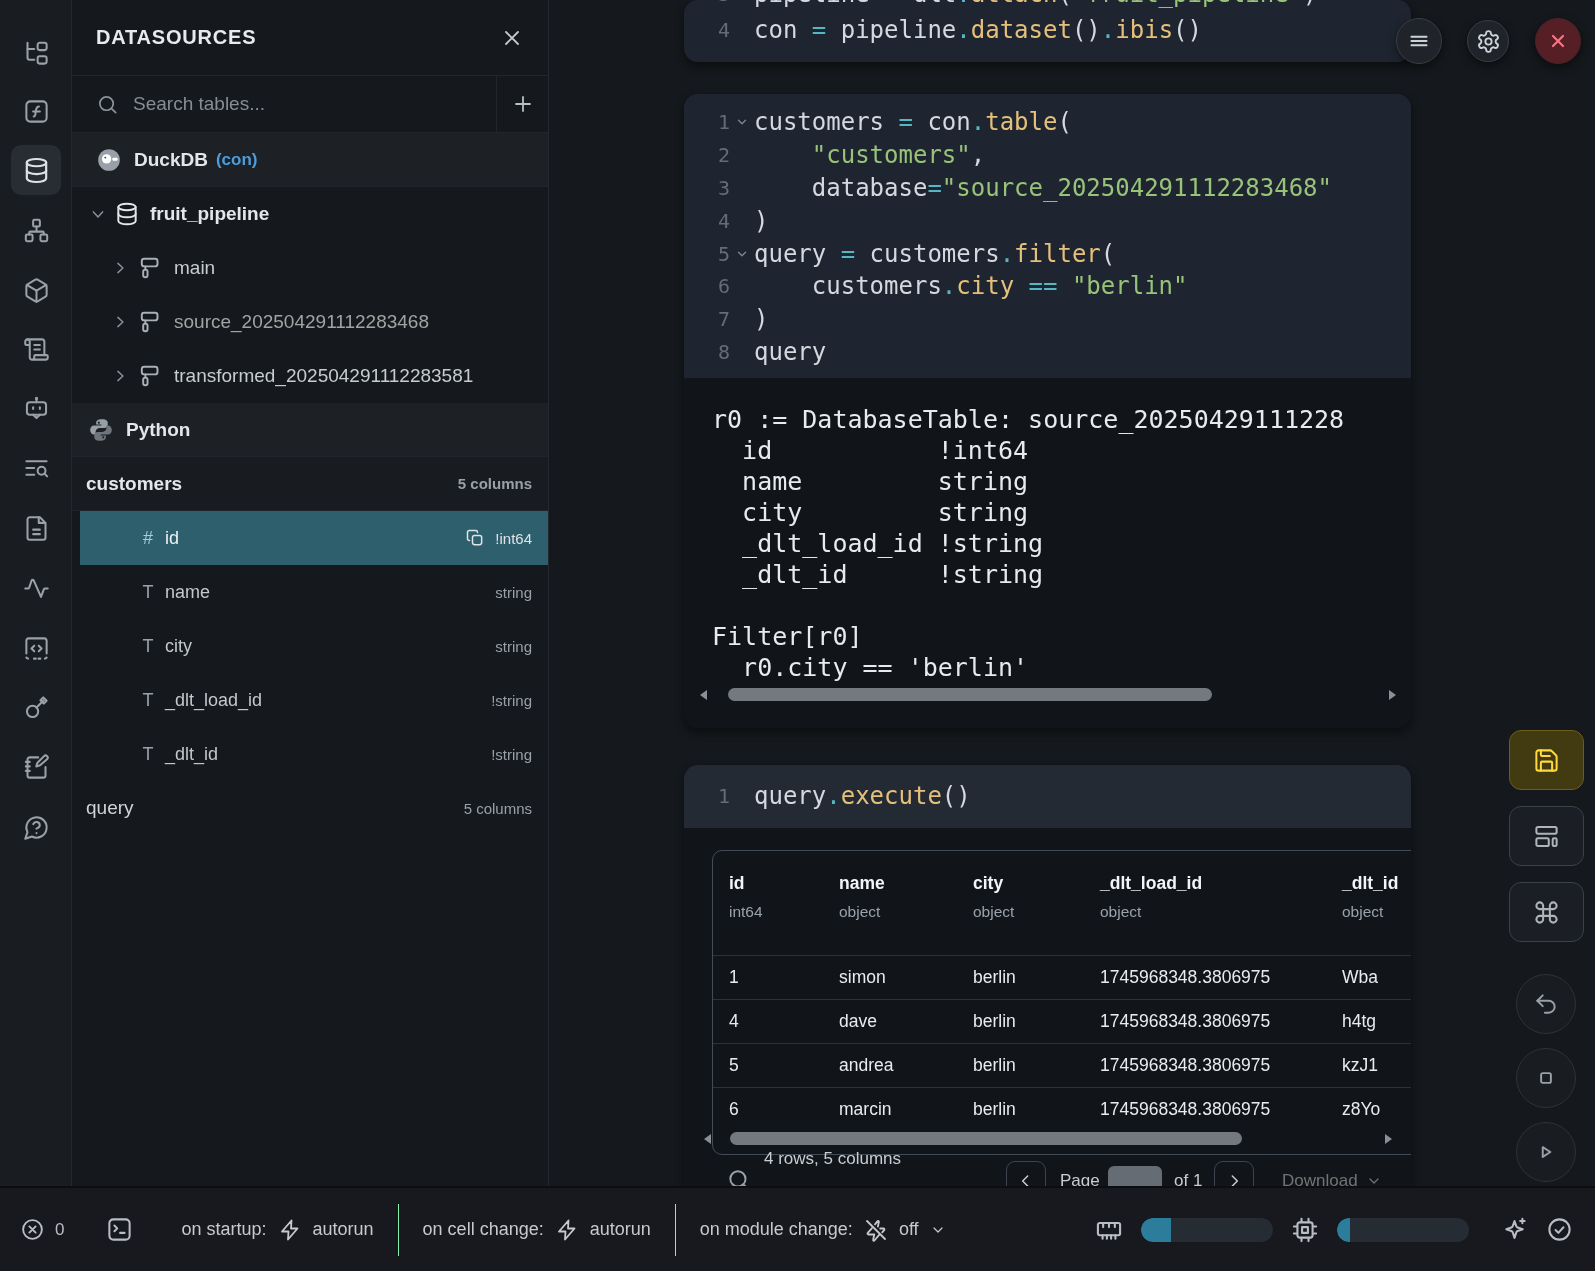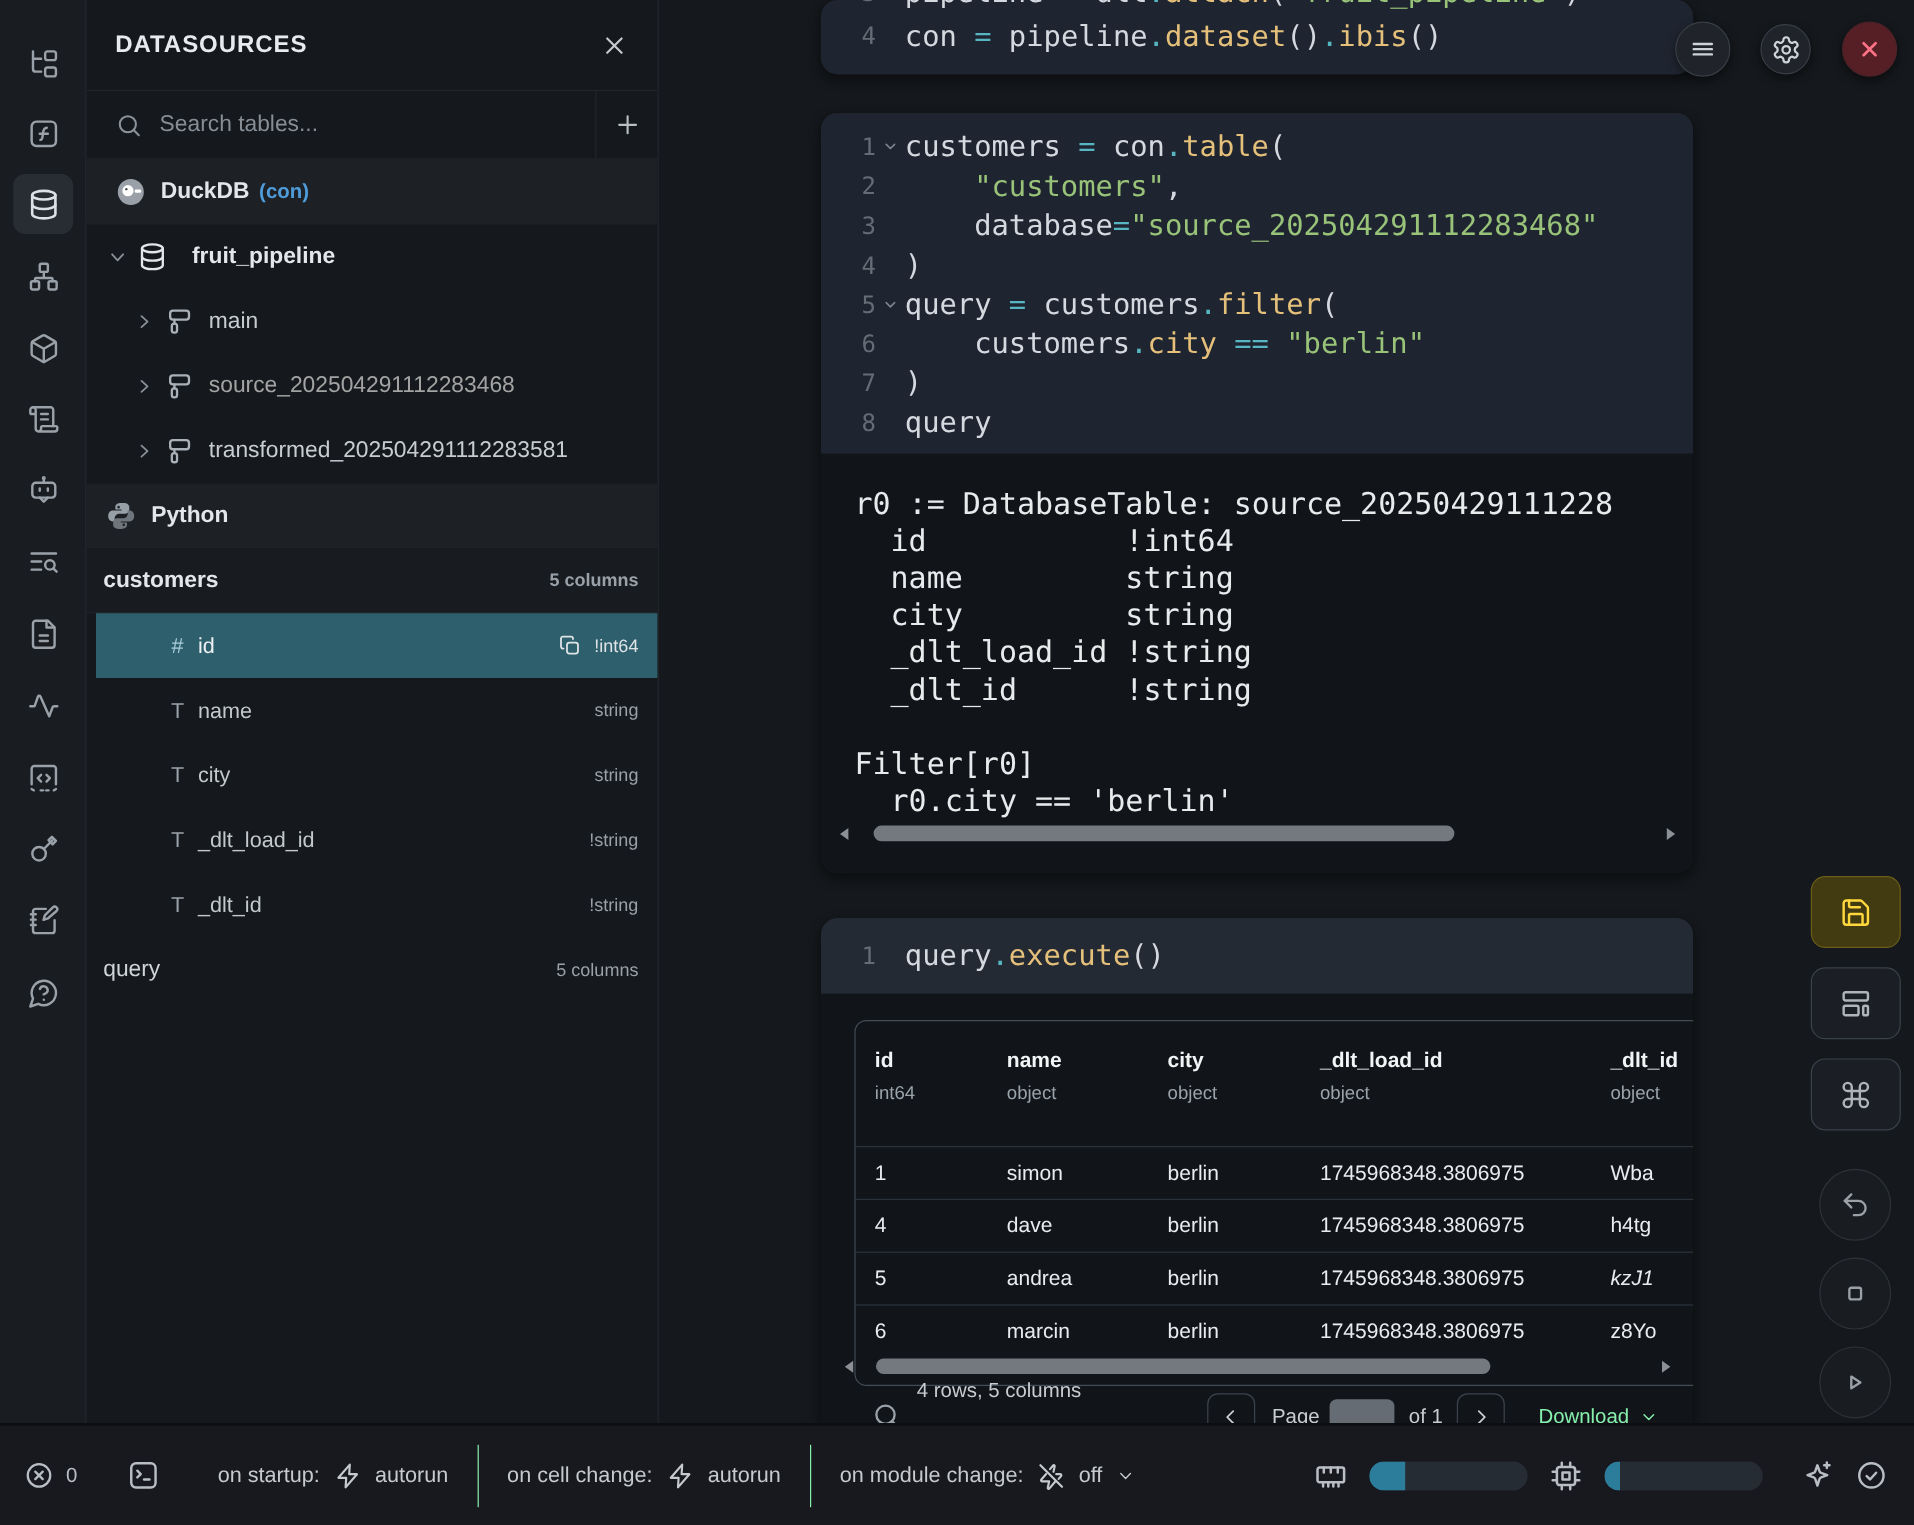--- a/index.html
+++ b/index.html
@@ -84,21 +84,21 @@
     border:1px solid #434b55; border-radius:10px; }
   .rt-cell { position:absolute; font-size:17.5px; color:#e9ecef; white-space:nowrap; }
   .rt-h { font-weight:bold; color:#f2f4f6; }
   .rt-t { font-size:15.5px; color:#9aa2aa; }
   .rt-sep { position:absolute; left:0; right:0; height:0; border-top:1px solid #2b323b; }
 
   .pg-btn { position:absolute; width:40px; height:40px; border:1px solid #3c434c; border-radius:9px;
     color:#c9cdd1; display:flex; align-items:center; justify-content:center; cursor:pointer; }
   .ft-text { position:absolute; font-size:17px; color:#c9cdd1; }
   .ft-pill { position:absolute; width:54px; height:30px; background:#666c73; border-radius:6px; cursor:pointer; }
-  .dl-link { color:#86efac; display:flex; align-items:center; gap:8px; cursor:pointer; }
+  .dl-link { color:#737373; display:flex; align-items:center; gap:8px; cursor:pointer; }
 
   
   .tl-circle { position:absolute; border-radius:50%; background:#20242a; border:1px solid #383e45;
     display:flex; align-items:center; justify-content:center; color:#cdd2d6; cursor:pointer;
     box-shadow:0 3px 8px rgba(0,0,0,.5); z-index:6; }
   #btn-close-app { background:#561f26; border-color:#4a2228; color:#fb7185; }
 
   
   .sq-btn { position:absolute; left:960px; width:75px; height:60px; border:1px solid #3a4149; border-radius:12px;
     background:#1b1f25; display:flex; align-items:center; justify-content:center; color:#aeb4ba; cursor:pointer; z-index:6; }
@@ -282,21 +282,21 @@
               <path d="m6.5 9.5 5.5 6 5.5-6"></path>
             </svg>
           </span>
      <span style="margin-left:6px;color:#e3e7ea">
             <svg class="ico" width="26" height="26" viewBox="0 0 24 24">
               <ellipse cx="12" cy="5.5" rx="8" ry="3"></ellipse>
               <path d="M4 5.5v13c0 1.7 3.6 3 8 3s8-1.3 8-3v-13"></path>
               <path d="M4 12c0 1.7 3.6 3 8 3s8-1.3 8-3"></path>
             </svg>
           </span>
-     <span class="row-bold" style="margin-left:20px">fruit_pipeline</span>
+     <span class="row-bold" style="margin-left:10px">fruit_pipeline</span>
         </div>
         <div class="tree-row ">
           <span class="chev" style="margin-left:38px">
             <svg class="ico" width="20" height="20" viewBox="0 0 24 24">
               <path d="m9.5 6.5 6 5.5-6 5.5"></path>
             </svg>
           </span>
        <span style="margin-left:8px;color:#aab0b7">
             <svg class="ico" width="26" height="26" viewBox="0 0 24 24">
               <rect x="3.5" y="3.5" width="14.5" height="7" rx="2.2"></rect>
@@ -451,21 +451,21 @@
           <span class="rt-cell" style="left: 16px; top: 160px;">4</span>
           <span class="rt-cell" style="left: 126px; top: 160px;">dave</span>
           <span class="rt-cell" style="left: 260px; top: 160px;">berlin</span>
           <span class="rt-cell" style="left: 387px; top: 160px;">1745968348.3806975</span>
           <span class="rt-cell" style="left: 629px; top: 160px;">h4tg</span>
           <div class="rt-sep" style="top: 192px;"></div>
           <span class="rt-cell" style="left: 16px; top: 204px;">5</span>
           <span class="rt-cell" style="left: 126px; top: 204px;">andrea</span>
           <span class="rt-cell" style="left: 260px; top: 204px;">berlin</span>
           <span class="rt-cell" style="left: 387px; top: 204px;">1745968348.3806975</span>
-          <span class="rt-cell" style="left: 629px; top: 204px; font-style: italic;">kzJ1</span>
+          <span class="rt-cell" style="left: 629px; top: 204px;">kzJ1</span>
           <div class="rt-sep" style="top: 236px;"></div>
           <span class="rt-cell" style="left: 16px; top: 248px;">6</span>
           <span class="rt-cell" style="left: 126px; top: 248px;">marcin</span>
           <span class="rt-cell" style="left: 260px; top: 248px;">berlin</span>
           <span class="rt-cell" style="left: 387px; top: 248px;">1745968348.3806975</span>
           <span class="rt-cell" style="left: 629px; top: 248px;">z8Yo</span>
         </div>
       <div class="hscroll" style="left:34px; top:367px; width:660px;">
         <span class="tri-l"></span>
         <div class="hthumb" style="left:12px; width:512px;"></div>

